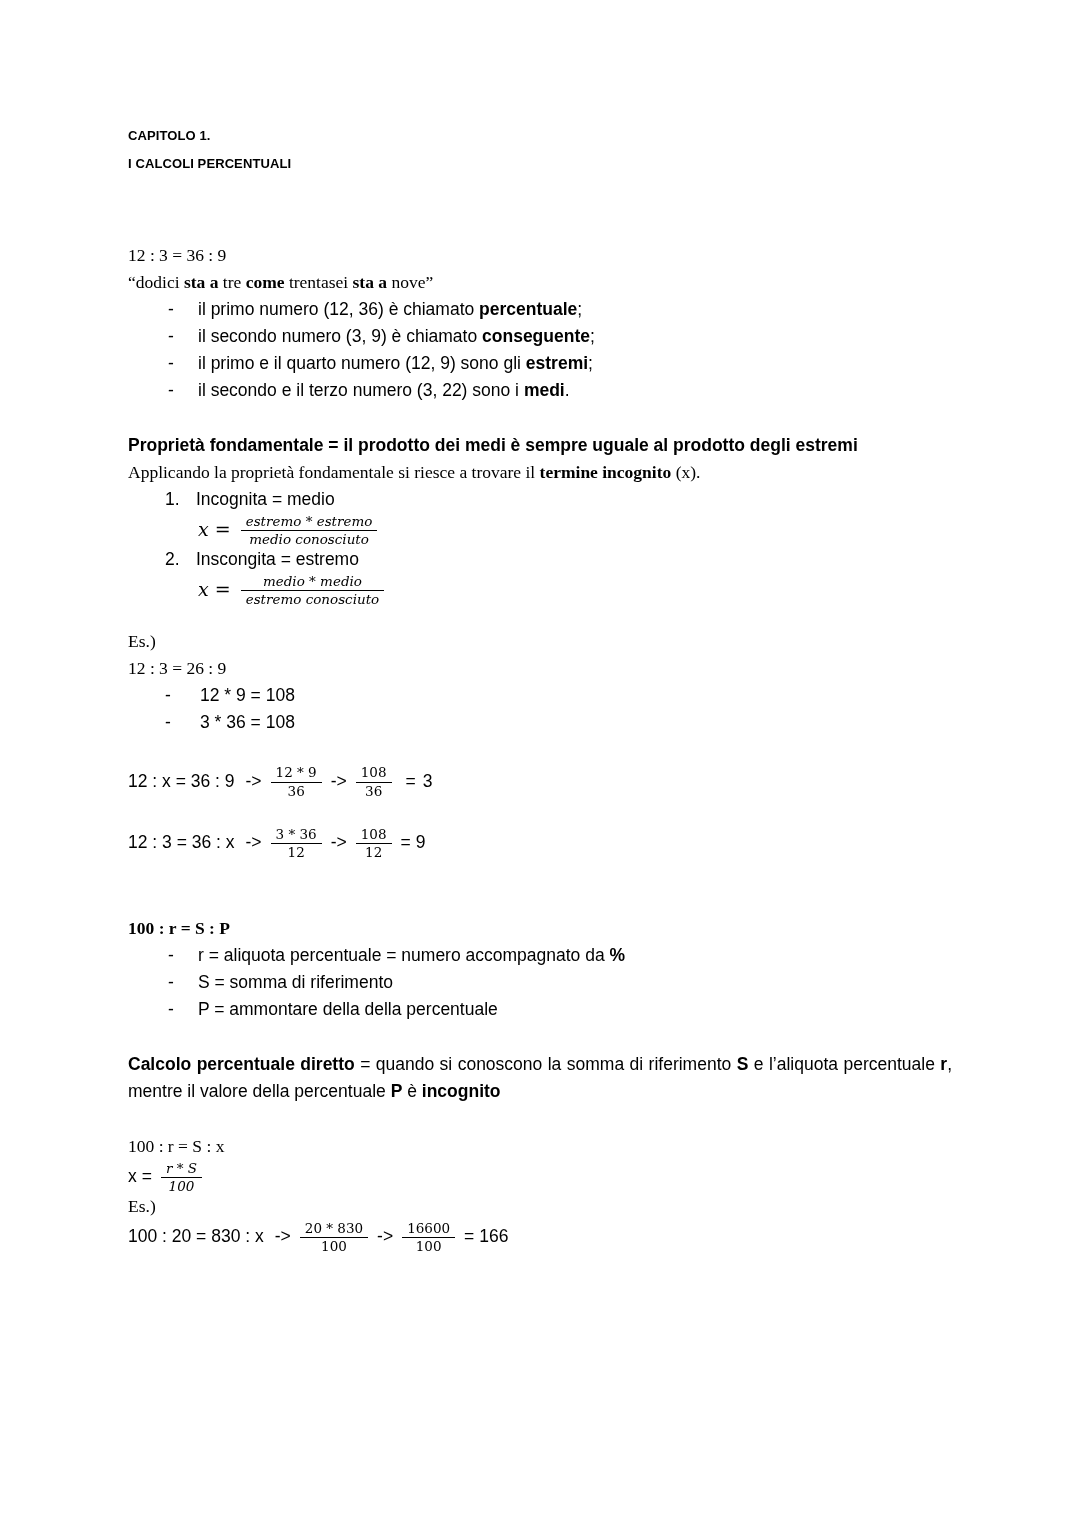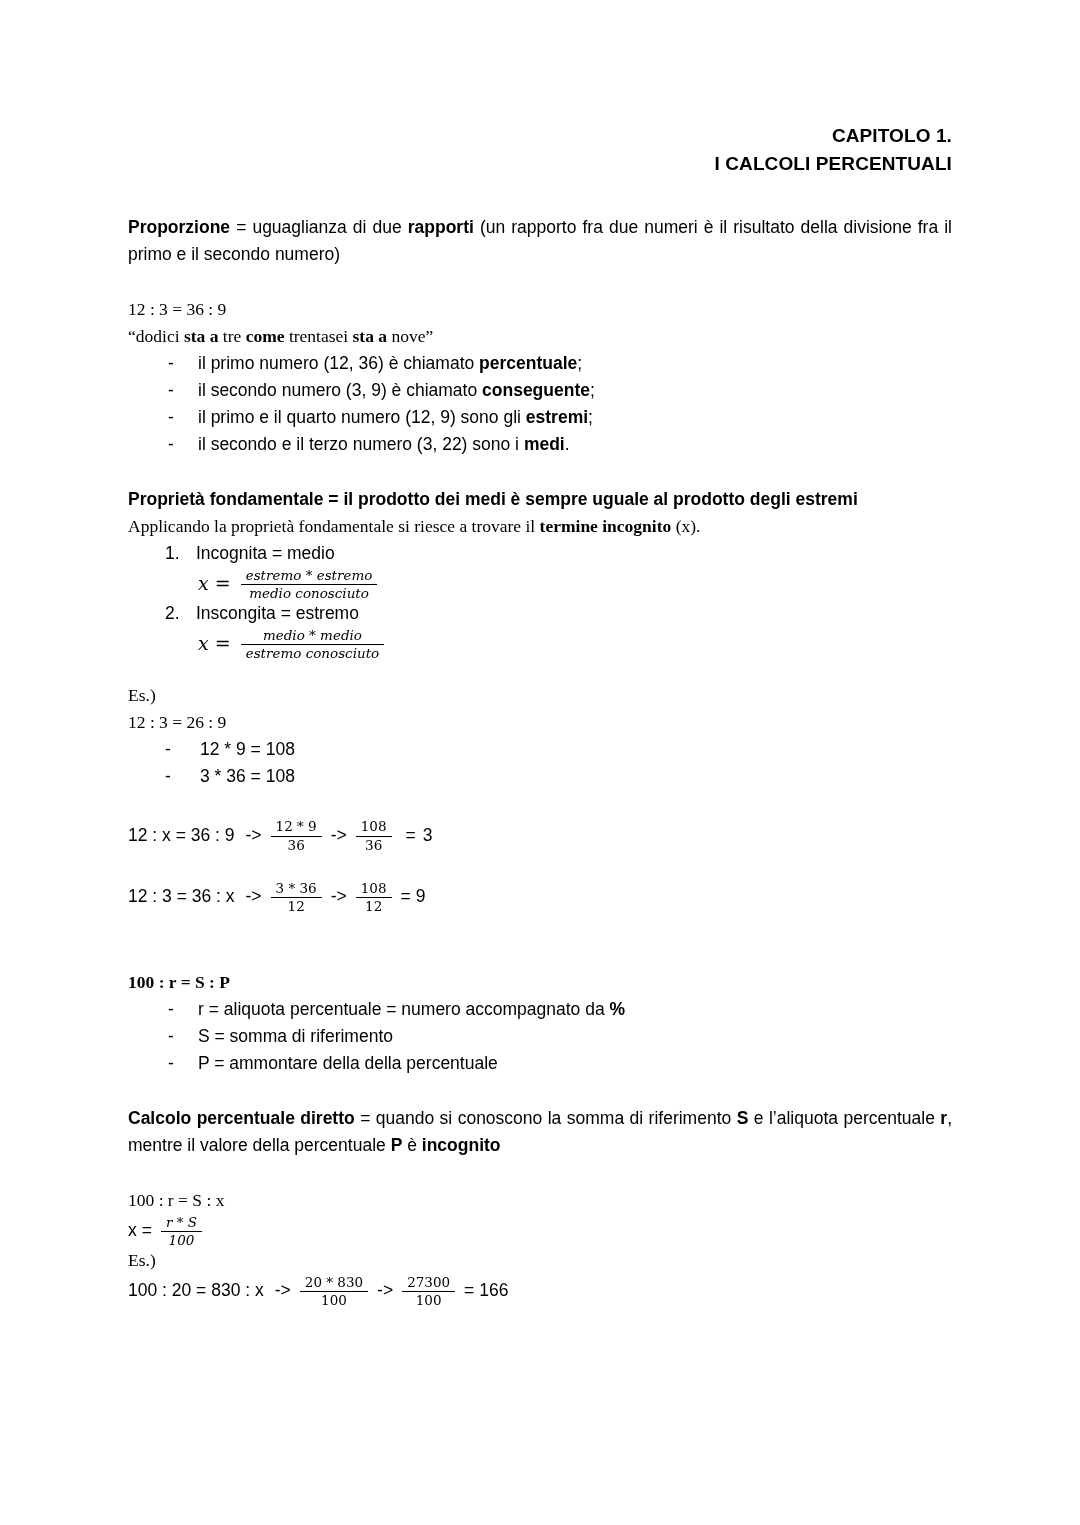--- a/index.html
+++ b/index.html
@@ -20,23 +20,23 @@
     height: 1525px;
     box-sizing: border-box;
     padding: 122px 128px 0 128px;
   }
   .content {
     width: 824px;
   }
 
   
   .title-line {
-    text-align: right;
+    text-align: left;
     font-weight: bold;
-    font-size: 19px;
+    font-size: 13px;
     line-height: 28px;
     letter-spacing: 0.1px;
   }
 
   
   .para {
     font-size: 17.5px;
     line-height: 27px;
     text-align: justify;
     margin: 0;
@@ -171,21 +171,20 @@
 <body>
 
 <div class="page">
   <div class="content">
 
     <div class="title-line">CAPITOLO 1.</div>
     <div class="title-line">I CALCOLI PERCENTUALI</div>
 
     <div class="gap-xl"></div>
 
-    <p class="para just"><b>Proporzione</b><span> = uguaglianza di due </span><b>rapporti</b><span> (un rapporto fra due numeri è il risultato della divisione fra il primo e il secondo numero)</span></p>
 
     <div class="gap-lg"></div>
 
     <p class="plain">12 : 3 = 36 : 9</p>
 
     <p class="plain"><span>“dodici </span><b>sta a</b><span> tre </span><b>come</b><span> trentasei </span><b>sta a</b><span> nove”</span></p>
 
     <ul class="dash-list">
       <li class="dash-item"><span class="dash">-</span><span>il primo numero (12, 36) è chiamato </span><b>percentuale</b><span>;</span></li>
       <li class="dash-item"><span class="dash">-</span><span>il secondo numero (3, 9) è chiamato </span><b>conseguente</b><span>;</span></li>
@@ -304,21 +303,21 @@
 
     <div class="mathline">
       <span class="lead">100 : 20 = 830 : x</span>
       <span class="arrow">-&gt;</span>
       <span class="frac num-frac">
         <span class="nume">20 * 830</span>
         <span class="deno">100</span>
       </span>
       <span class="arrow">-&gt;</span>
       <span class="frac num-frac">
-        <span class="nume">27300</span>
+        <span class="nume">16600</span>
         <span class="deno">100</span>
       </span>
       <span class="eqsign tight">=</span>
       <span>166</span>
     </div>
 
   </div>
 </div>
 
 </body></html>

